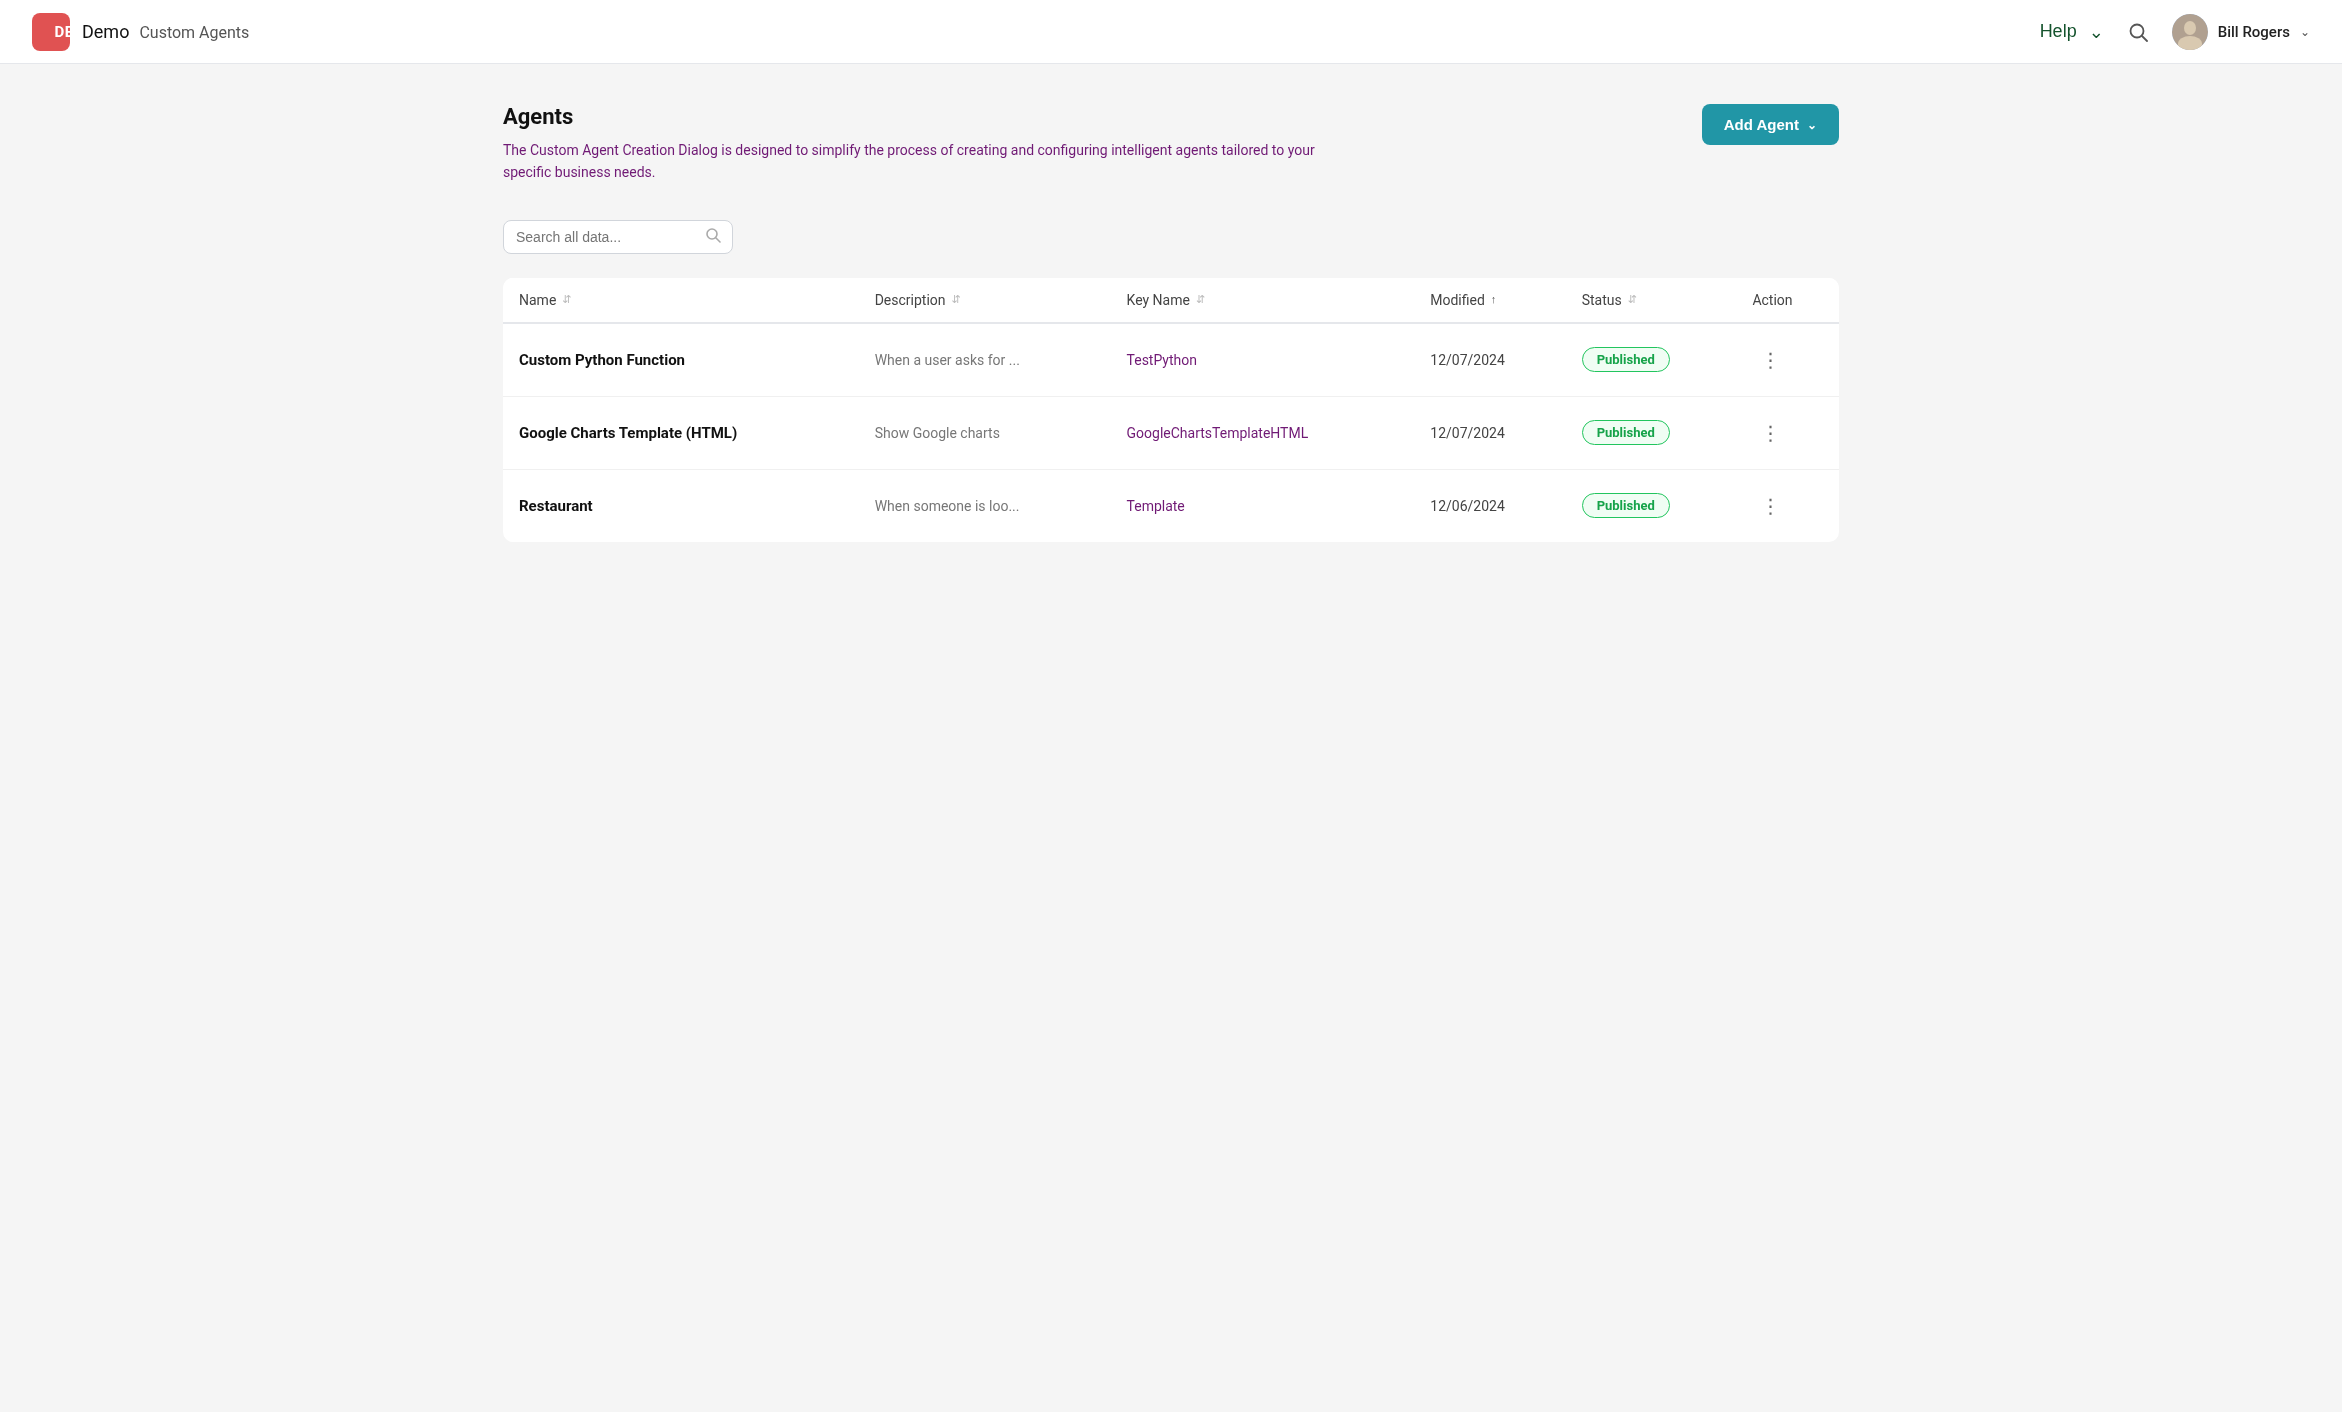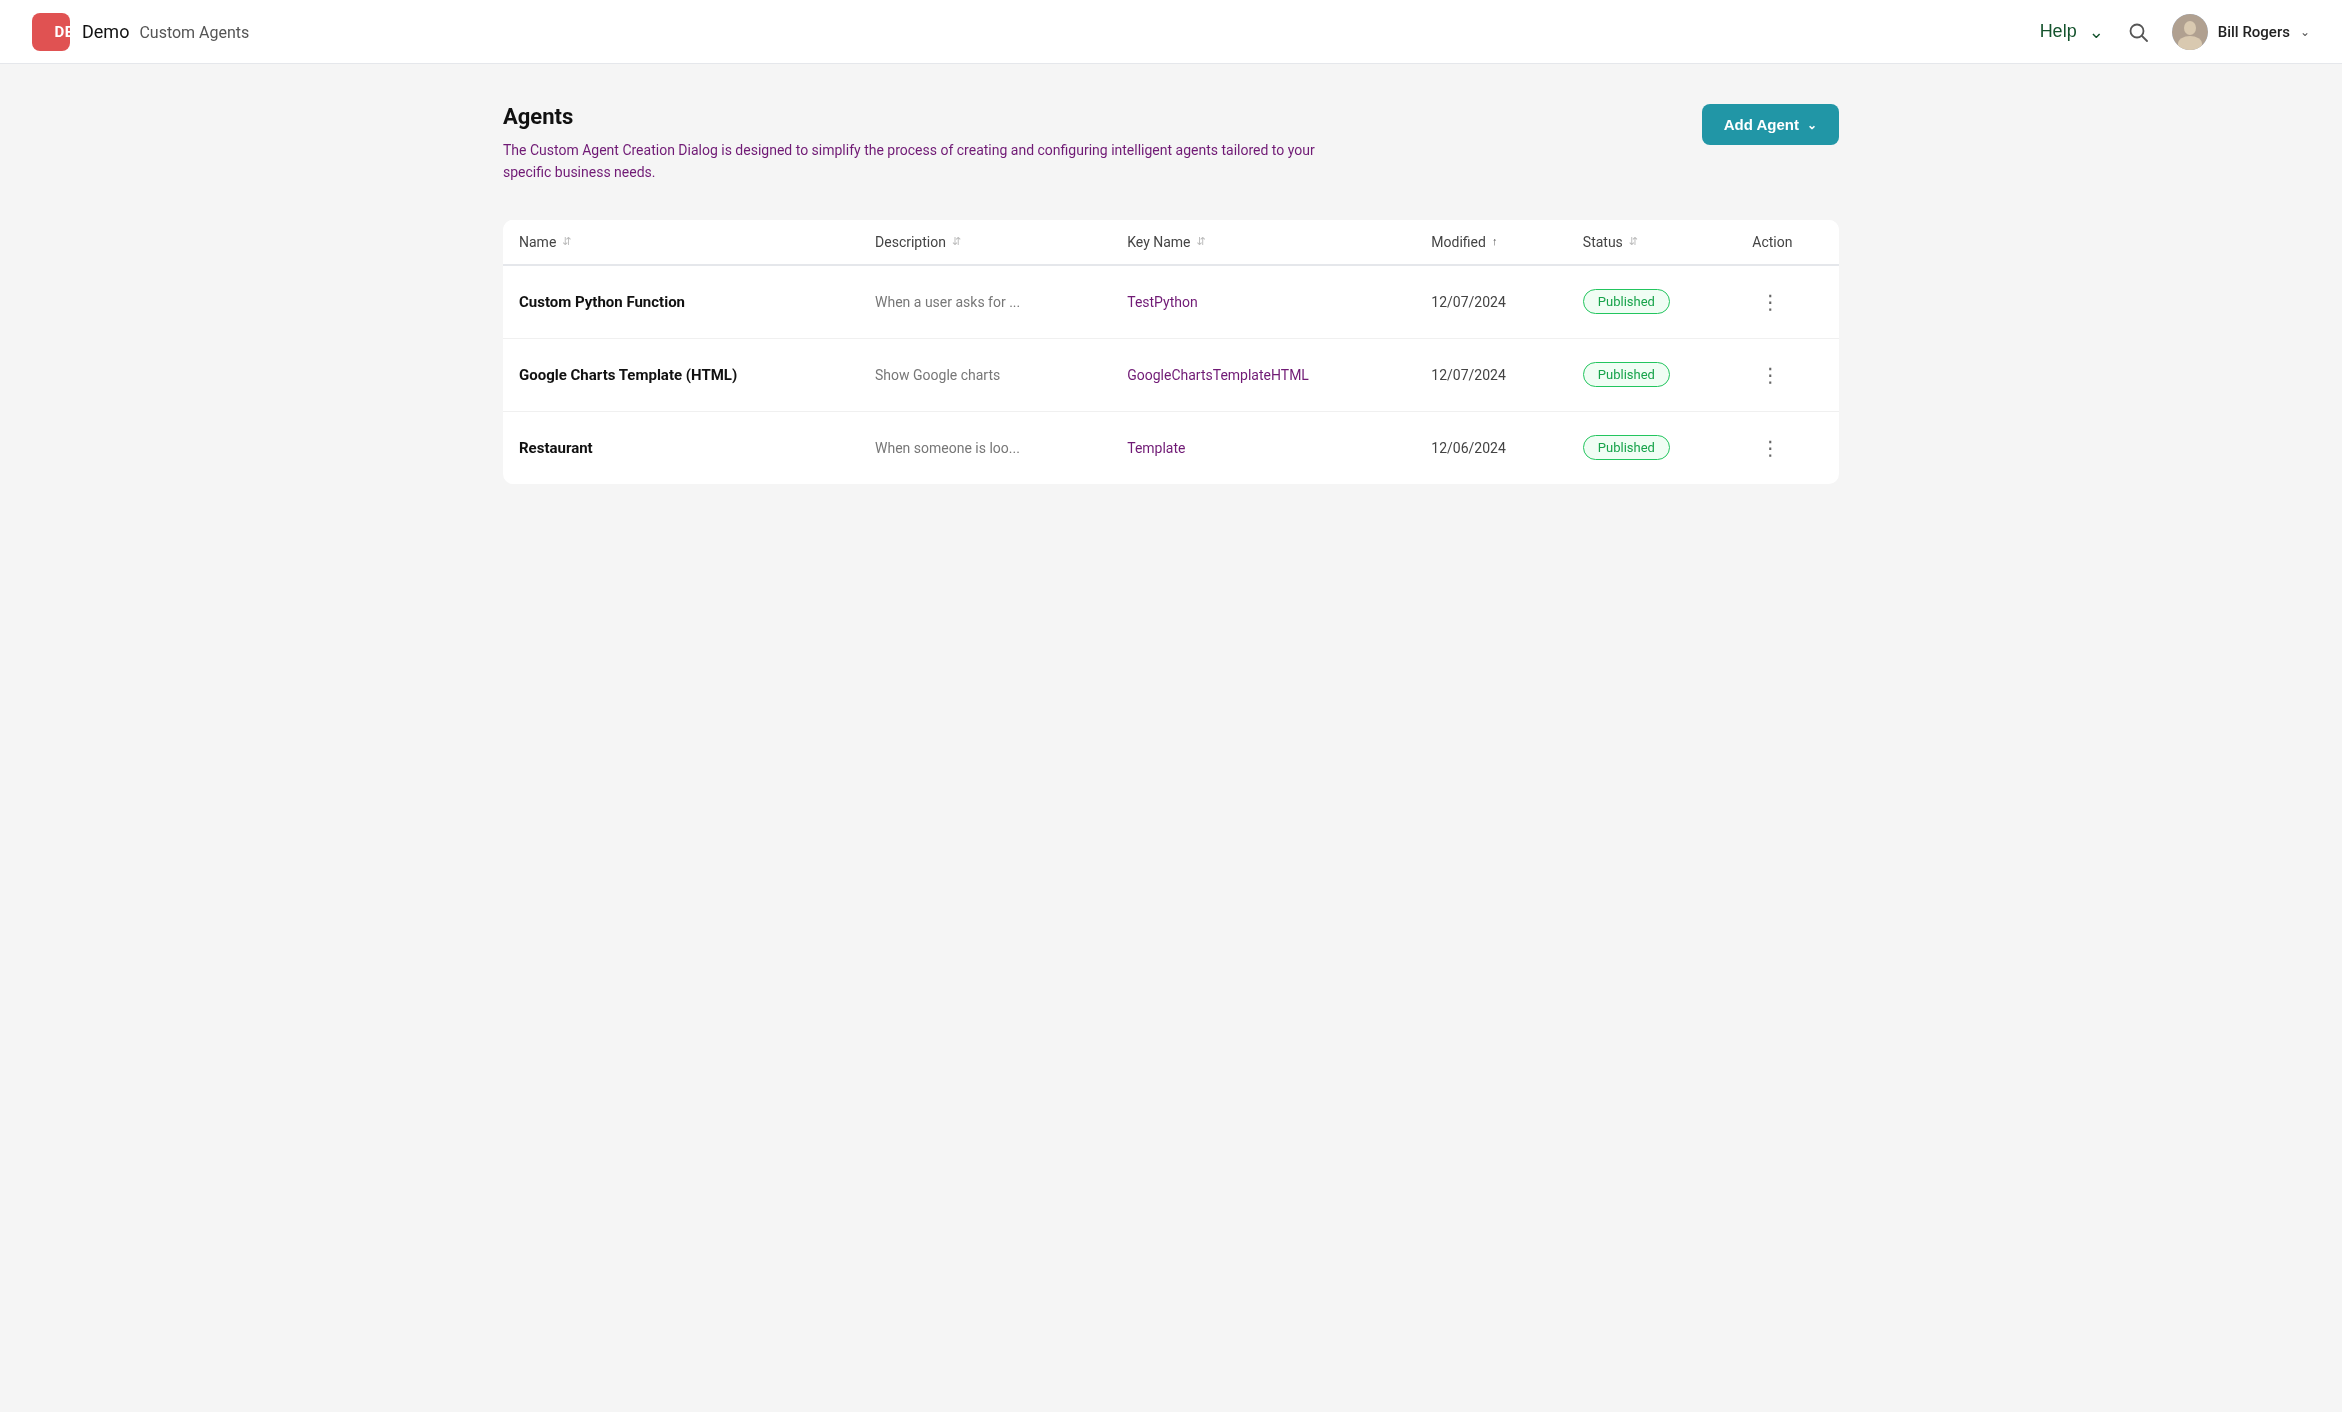--- a/index.html
+++ b/index.html
@@ -196,21 +196,21 @@
     .agent-name { font-weight: 700; font-size: 15px; color: #111; }
     .agent-desc { color: #777; }
     .agent-keyname { color: #701a75; }
     .agent-modified { color: #444; }
 
     .status-badge {
       display: inline-block;
       padding: 4px 14px;
       border-radius: 20px;
       font-size: 13px;
-      font-weight: 400;
+      font-weight: 700;
       border: 1.5px solid #22c55e;
       color: #16a34a;
       background: #f0fdf4;
     }
 
     .action-menu-btn {
       background: none;
       border: none;
       cursor: pointer;
       font-size: 20px;
@@ -288,20 +288,31 @@
     <div>
       <div class="page-title">Agents</div>
       <div class="page-description">The Custom Agent Creation Dialog is designed to simplify the process of creating and configuring intelligent agents tailored to your specific business needs.</div>
     </div>
     <button class="add-agent-btn">
       <span>Add Agent</span>
       <span class="btn-chevron">⌄</span>
     </button>
   </div>
 
+  <div class="search-bar">
+    <div class="search-input-wrap">
+      <input class="search-input" type="text" placeholder="Search all data..." style="">
+      <span class="search-icon">
+        <svg width="16" height="16" viewBox="0 0 16 16" fill="none">
+          <circle cx="7" cy="7" r="5" stroke="#aaa" stroke-width="1.6"></circle>
+          <line x1="11" y1="11" x2="15" y2="15" stroke="#aaa" stroke-width="1.6" stroke-linecap="round"></line>
+        </svg>
+      </span>
+    </div>
+  </div>
 
   <div class="table-wrapper">
     <table class="agents-table">
       <thead>
         <tr>
           <th>
             <div class="col-header">
               <span>Name</span>
               <span class="sort-icon">⇵</span>
             </div>

